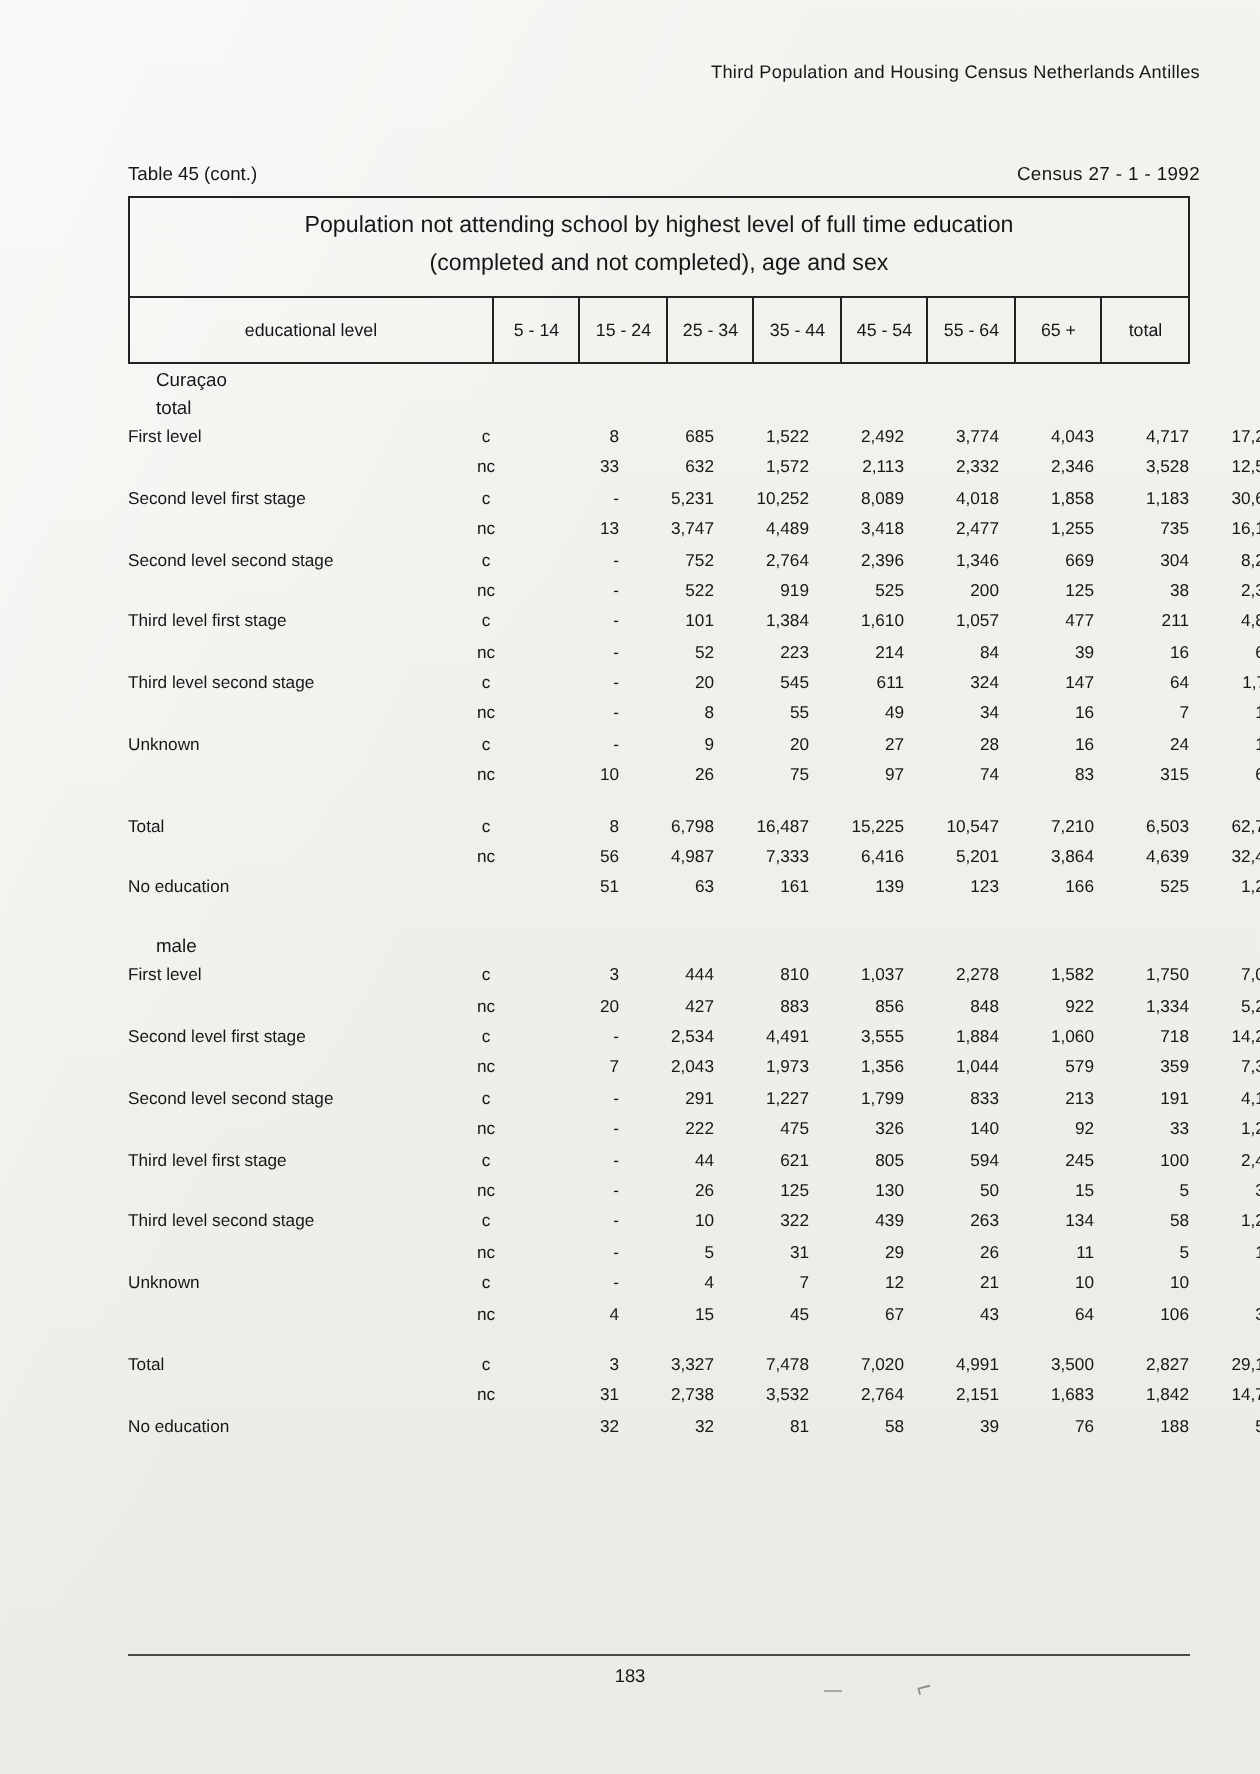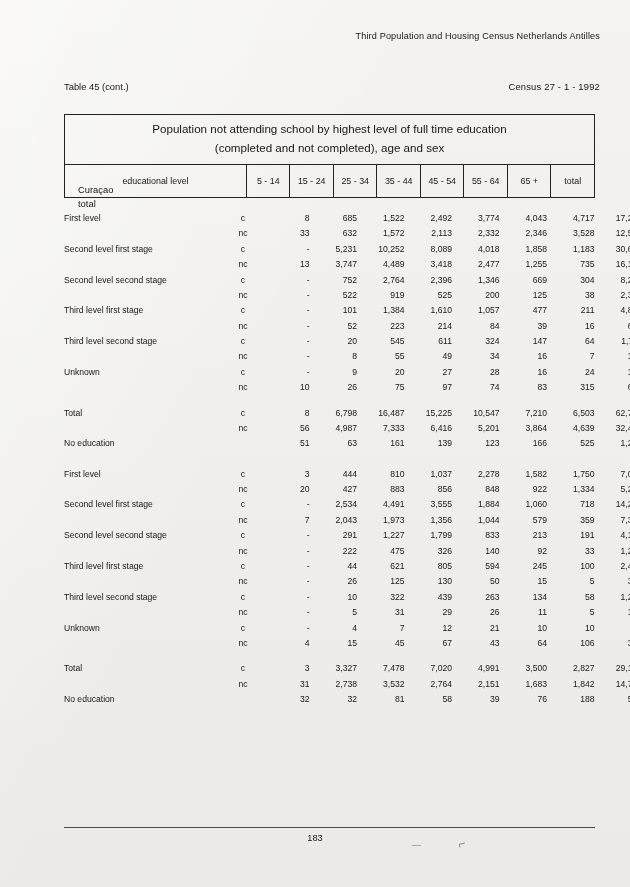--- a/index.html
+++ b/index.html
@@ -43,21 +43,20 @@
   .caption-right { letter-spacing: 0.2px; }
 
   
   .head-box {
     position: absolute;
     top: 98px;
     left: 64px;
     width: 531px;
     border: 1.3px solid #222;
     box-sizing: border-box;
-    margin-top: 16px;
   }
   .head-title {
     text-align: center;
     font-size: 11.6px;
     line-height: 1.62;
     padding: 5px 8px 6px 8px;
     border-bottom: 1.1px solid #222;
   }
   .head-title div { white-space: nowrap; }
   .head-cols {
@@ -372,20 +371,21 @@
             <td class="num">123</td>
             <td class="num">166</td>
             <td class="num">525</td>
             <td class="num">1,228</td>
           </tr>
         </tbody>
       </table>
   </div>
 
   <div class="block" id="block-1" style="top: 466px;">
+    <div class="block-title">male</div>
     <table class="data">
         <tbody id="body-1">
           <tr>
             <td class="lbl">First level</td>
             <td class="mk">c</td>
             <td class="num">3</td>
             <td class="num">444</td>
             <td class="num">810</td>
             <td class="num">1,037</td>
             <td class="num">2,278</td>

